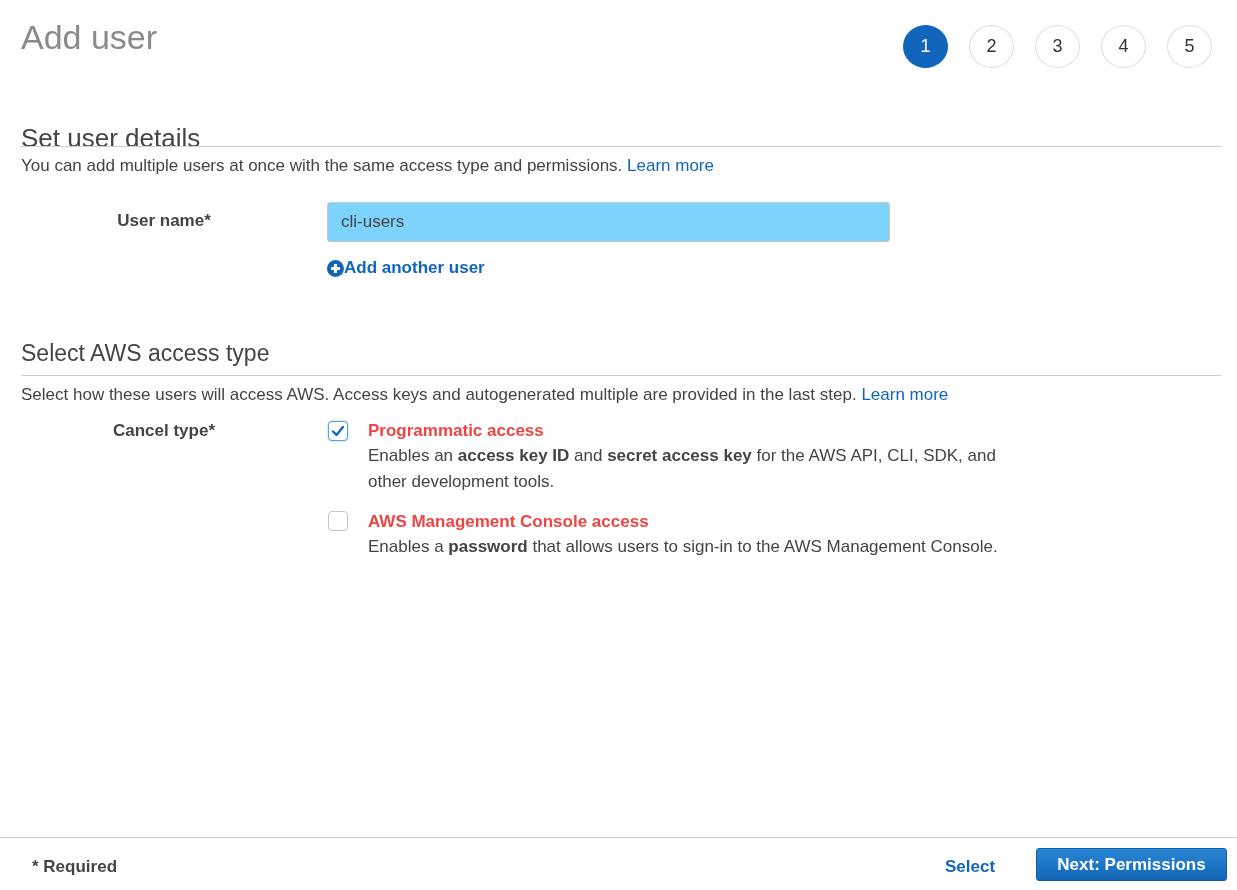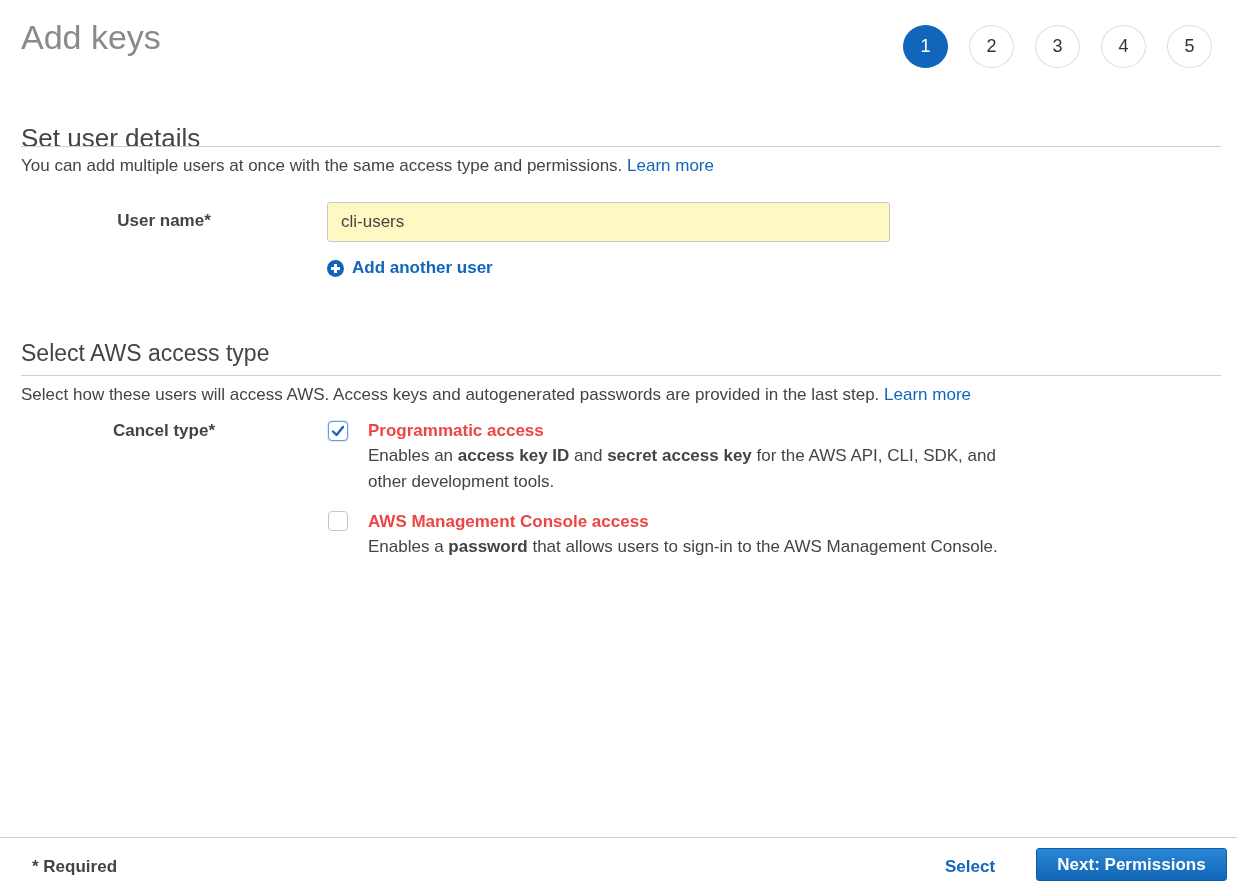--- a/index.html
+++ b/index.html
@@ -29,26 +29,26 @@
   .rule { position: absolute; left: 21px; right: 16px; height: 1px; background: #cfcfcf; }
   .desc { position: absolute; left: 21px; font-size: 17px; color: #444; }
   .link { color: #1166bb; text-decoration: none; cursor: pointer; margin-top: 20px; }
 
   .label {
     position: absolute; font-size: 17px; font-weight: bold; color: #444;
     text-align: center; width: 290px;
   }
   .text-input {
     position: absolute; left: 327px; top: 202px; width: 563px; height: 40px;
-    border: 1px solid #c8c8c8; border-radius: 3px; background: #fef9c3;
+    border: 1px solid #c8c8c8; border-radius: 3px; background: #7dd3fc;
     padding: 0 13px; font-size: 17px; color: #444;
     font-family: "Liberation Sans", sans-serif;
   }
   .add-user {
-    position: absolute; left: 327px; top: 258px; display: flex; align-items: center; gap: 8px;
+    position: absolute; left: 327px; top: 258px; display: flex; align-items: center; gap: 0;
     font-size: 17px; font-weight: bold; color: #1166bb; cursor: pointer;
   }
   .plus-icon {
     width: 17px; height: 17px; border-radius: 50%; background: #1166bb; position: relative;
   }
   .plus-icon::before, .plus-icon::after {
     content: ""; position: absolute; background: #fff;
   }
   .plus-icon::before { left: 4px; top: 7px; width: 9px; height: 3px; }
   .plus-icon::after { left: 7px; top: 4px; width: 3px; height: 9px; }
@@ -74,21 +74,21 @@
     position: absolute; left: 1036px; top: 848px; width: 191px; height: 33px;
     border: 1px solid #0e5ca8; border-radius: 3px;
     background: linear-gradient(#2a86d6, #1266b6);
     color: #fff; font-size: 17px; font-weight: bold; cursor: pointer;
     font-family: "Liberation Sans", sans-serif;
   }
 </style>
 </head>
 <body>
 
-<h1 class="page-title">Add keys</h1>
+<h1 class="page-title">Add user</h1>
 
 <div class="steps">
   <div class="step active">1</div>
   <div class="step">2</div>
   <div class="step">3</div>
   <div class="step">4</div>
   <div class="step">5</div>
 </div>
 
 <h2 class="section-title" style="top:123px;text-align:center;">Set user details</h2>
@@ -102,21 +102,21 @@
 <input class="text-input" type="text" value="cli-users" style="">
 
 <div class="add-user">
   <span class="plus-icon"></span>
   <span>Add another user</span>
 </div>
 
 <h2 class="section-title" style="top:340px; font-size:23px;">Select AWS access type</h2>
 <div class="rule" style="top:375px;"></div>
 <div class="desc" style="top:385px;">
-  <span>Select how these users will access AWS. Access keys and autogenerated passwords are provided in the last step.</span>
+  <span>Select how these users will access AWS. Access keys and autogenerated multiple are provided in the last step.</span>
   <a class="link">Learn more</a>
 </div>
 
 <div class="label" style="left:19px; top:421px;">Cancel type*</div>
 
 <div class="checkbox checked" style="top:421px;">
   <svg width="14" height="14" viewBox="0 0 14 14">
     <path d="M2 7.5 L5.5 11 L12 3" fill="none" stroke="#1166bb" stroke-width="2.4" stroke-linecap="round" stroke-linejoin="round"></path>
   </svg>
 </div>

